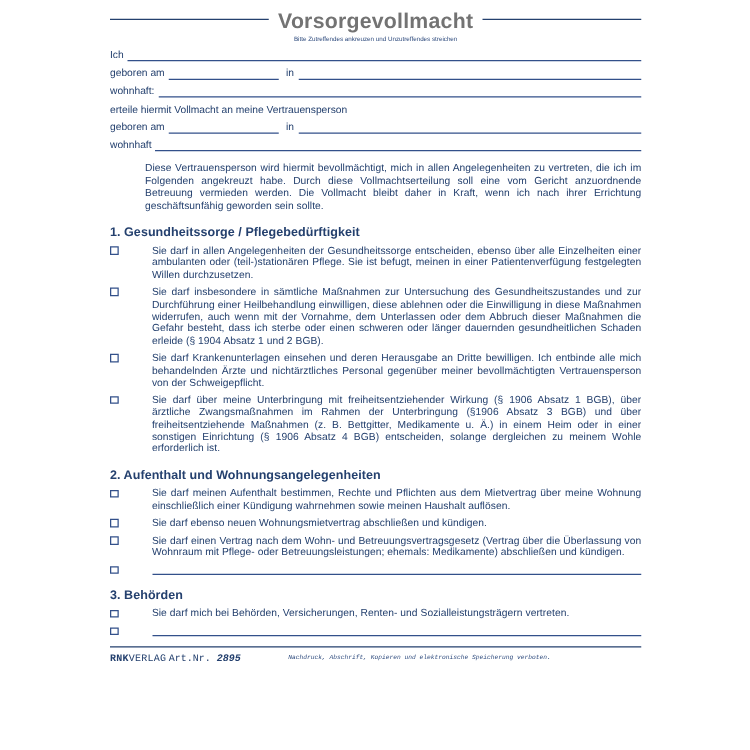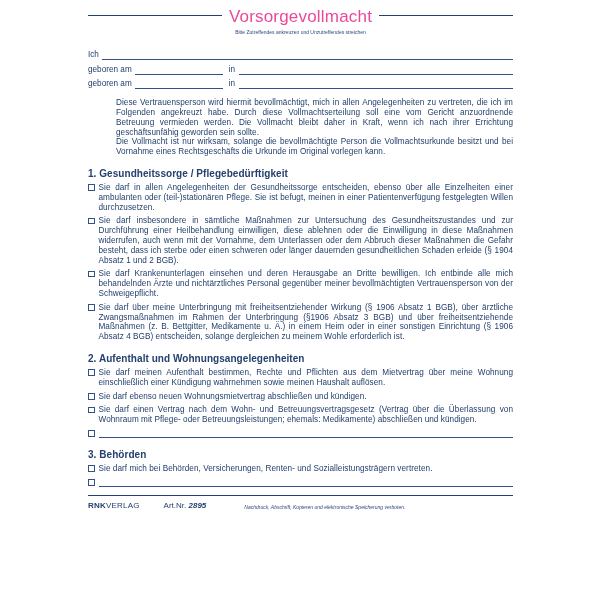--- a/index.html
+++ b/index.html
@@ -16,33 +16,33 @@
     align-items: center;
     margin-top: 2px;
   }
   .title-rule {
     flex: 1;
     border-bottom: 1.5px solid #24406e;
     margin-bottom: 3px;
   }
   .page-title {
     font-size: 17px;
-    font-weight: normal;
+    font-weight: bold;
     letter-spacing: 0.2px;
     padding: 0 7px;
-    color: #ec4899;
+    color: #737373;
     white-space: nowrap;
   }
   .subtitle {
     text-align: center;
     font-size: 5px;
     margin-top: 2px;
     color: #2c497c;
   }
-  .fields { margin-top: 11px; }
+  .fields { margin-top: 0; }
   .field-row {
     display: flex;
     align-items: flex-end;
     height: 14.4px;
     font-size: 8.2px;
   }
   .field-label { white-space: nowrap; padding-right: 3px; line-height: 10px; }
   .fill-line {
     flex: 1;
     border-bottom: 0.9px solid #33508a;
@@ -61,45 +61,47 @@
     font-weight: bold;
     margin-top: 11px;
     letter-spacing: 0.05px;
   }
   .check-item {
     display: flex;
     align-items: flex-start;
     margin-top: 4px;
     font-size: 8.2px;
     line-height: 9.8px;
+    gap: 23px;
   }
   .checkbox {
     width: 6.5px; height: 6.5px;
     border: 0.9px solid #33508a;
     flex-shrink: 0;
     margin: 1.5px 4px 0 0;
     background: #fff;
   }
   .check-text { flex: 1; text-align: justify; letter-spacing: 0.05px; }
   .blank-line {
     flex: 1;
     border-bottom: 0.9px solid #33508a;
     height: 9px;
     margin-top: 0;
   }
   .footer {
     margin-top: 8px;
     border-top: 1px solid #24406e;
     padding-top: 5px;
     display: flex;
-    align-items: flex-end;
+    align-items: flex-start;
+    font-family: Liberation Mono, monospace;
   }
   .brand { font-size: 8px; letter-spacing: 0.2px; }
   .brand b { font-weight: bold; }
-  .artnr { font-size: 8px; margin-left: 24px; }
+  .artnr { font-size: 8px; margin-left: 2px; }
   .artnr .nr { font-weight: bold; font-style: italic; }
   .footer-notice {
     font-size: 5px;
     font-style: italic;
     margin-left: 38px;
     color: #2c497c;
   }
 </style>
 </head>
 <body>
@@ -116,30 +118,40 @@
     <span class="field-label">Ich</span>
     <span class="fill-line"></span>
   </div>
   <div class="field-row">
     <span class="field-label">geboren am</span>
     <span class="short-line"></span>
     <span class="mid-label">in</span>
     <span class="fill-line"></span>
   </div>
   <div class="field-row">
+    <span class="field-label">wohnhaft:</span>
+    <span class="fill-line"></span>
+  </div>
+  <div class="field-row">
+    <span class="field-label">erteile hiermit Vollmacht an meine Vertrauensperson</span>
+  </div>
+  <div class="field-row">
     <span class="field-label">geboren am</span>
     <span class="short-line"></span>
     <span class="mid-label">in</span>
     <span class="fill-line"></span>
   </div>
+  <div class="field-row">
+    <span class="field-label">wohnhaft</span>
+    <span class="fill-line"></span>
+  </div>
 </div>
 
 <div class="intro">
   <p>Diese Vertrauensperson wird hiermit bevollmächtigt, mich in allen Angelegenheiten zu vertreten, die ich im Folgenden angekreuzt habe. Durch diese Vollmachtserteilung soll eine vom Gericht anzuordnende Betreuung vermieden werden. Die Vollmacht bleibt daher in Kraft, wenn ich nach ihrer Errichtung geschäftsunfähig geworden sein sollte.</p>
-  <p>Die Vollmacht ist nur wirksam, solange die bevollmächtigte Person die Vollmachtsurkunde besitzt und bei Vornahme eines Rechtsgeschäfts die Urkunde im Original vorlegen kann.</p>
 </div>
 
 <div class="section-heading">1. Gesundheitssorge / Pflegebedürftigkeit</div>
 <div class="check-item">
   <span class="checkbox"></span>
   <span class="check-text">Sie darf in allen Angelegenheiten der Gesundheitssorge entscheiden, ebenso über alle Einzelheiten einer ambulanten oder (teil-)stationären Pflege. Sie ist befugt, meinen in einer Patientenverfügung festgelegten Willen durchzusetzen.</span>
 </div>
 <div class="check-item">
   <span class="checkbox"></span>
   <span class="check-text">Sie darf insbesondere in sämtliche Maßnahmen zur Untersuchung des Gesundheitszustandes und zur Durchführung einer Heilbehandlung einwilligen, diese ablehnen oder die Einwilligung in diese Maßnahmen widerrufen, auch wenn mit der Vornahme, dem Unterlassen oder dem Abbruch dieser Maßnahmen die Gefahr besteht, dass ich sterbe oder einen schweren oder länger dauernden gesundheitlichen Schaden erleide (§ 1904 Absatz 1 und 2 BGB).</span>

